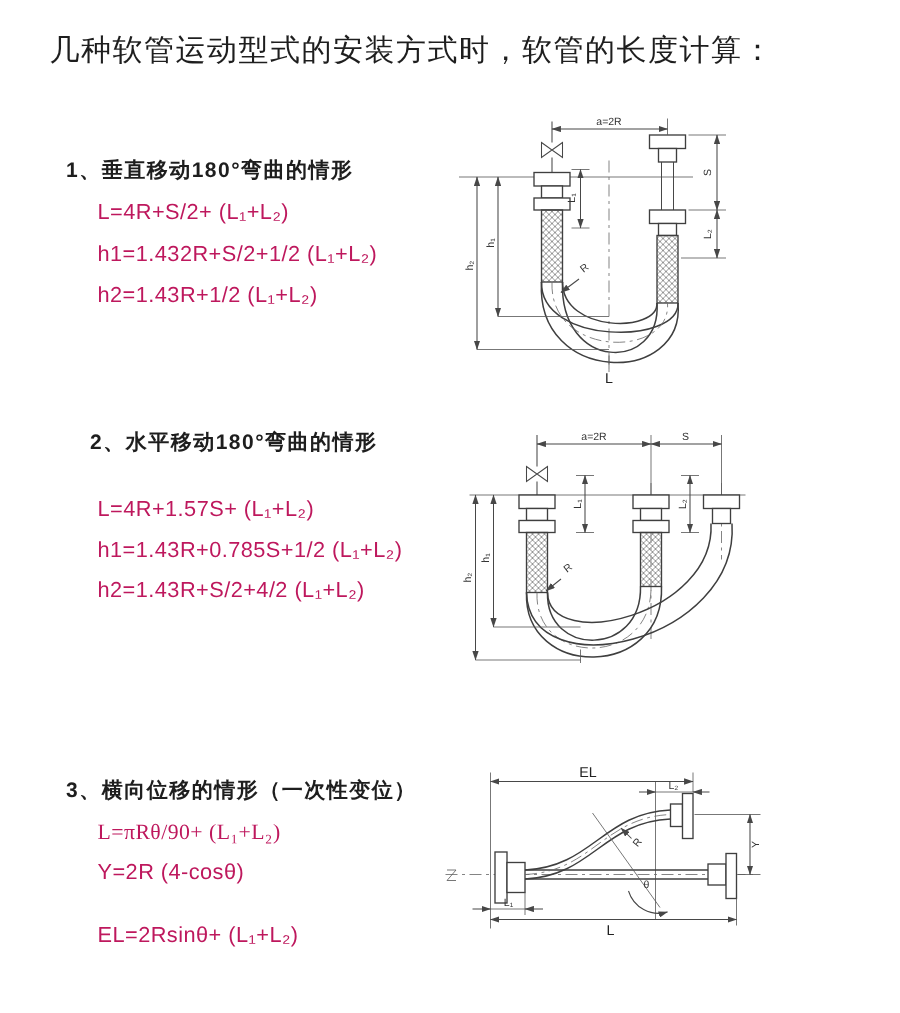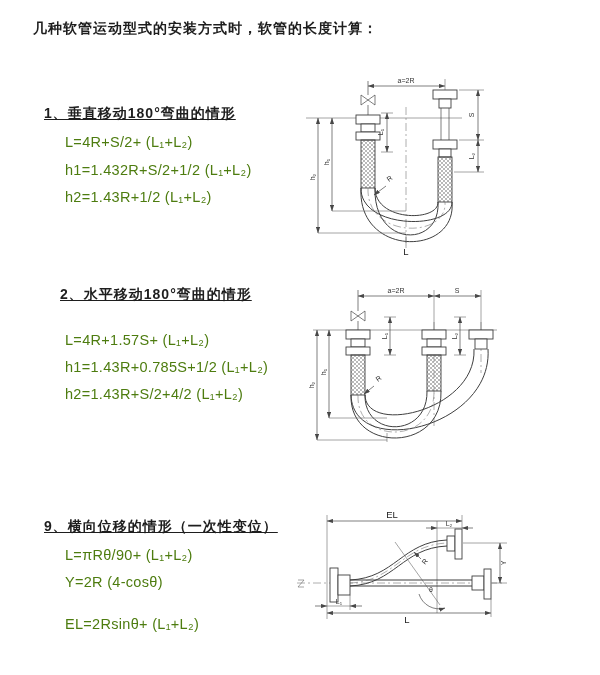--- a/index.html
+++ b/index.html
@@ -1,23 +1,23 @@
 <!DOCTYPE html>
 <html><head>
 <meta charset="utf-8">
 <style>
   html,body{margin:0;padding:0;}
   body{
     width:600px;height:675px;background:#ffffff;position:relative;overflow:hidden;
     font-family:"Liberation Sans","DejaVu Sans",sans-serif;color:#1e1e1e;
   }
   .abs{position:absolute;}
-  .doc-title{left:33px;top:20px;font-size:14px;font-weight:700;letter-spacing:1px;}
-  .sec-heading{font-size:14px;font-weight:700;letter-spacing:1px;text-decoration:underline;}
-  .formula{font-size:14.5px;font-weight:400;letter-spacing:0.3px;color:#4d7c0f;}
+  .doc-title{left:33px;top:20px;font-size:20px;font-weight:400;letter-spacing:1px;}
+  .sec-heading{font-size:14px;font-weight:700;letter-spacing:1px;}
+  .formula{font-size:14.5px;font-weight:400;letter-spacing:0.3px;color:#be185d;}
   svg{position:absolute;overflow:visible;}
   svg text{font-family:"Liberation Sans","DejaVu Sans",sans-serif;fill:#2c2c2c;}
   .dline{stroke:#474747;stroke-width:0.7;fill:none;}
   .thin{stroke:#5a5a5a;stroke-width:0.55;fill:none;}
   .hose{stroke:#3f3f3f;stroke-width:1;fill:none;}
   .fit{stroke:#3f3f3f;stroke-width:0.9;fill:#ffffff;}
   .cl{stroke:#6a6a6a;stroke-width:0.55;fill:none;stroke-dasharray:8 3 2 3;}
   .dimtext{font-size:7px;fill:#333;}
   .biglabel{font-size:9.5px;fill:#222;font-weight:400;}
 </style>
@@ -29,22 +29,22 @@
 <div class="abs sec-heading" style="left:44px;top:105px;">1、垂直移动180°弯曲的情形</div>
 <div class="abs formula" style="left:65px;top:134px;">L=4R+S/2+ (L₁+L₂)</div>
 <div class="abs formula" style="left:65px;top:162px;">h1=1.432R+S/2+1/2 (L₁+L₂)</div>
 <div class="abs formula" style="left:65px;top:189px;">h2=1.43R+1/2 (L₁+L₂)</div>
 
 <div class="abs sec-heading" style="left:44px;top:286px;margin-left:16px;">2、水平移动180°弯曲的情形</div>
 <div class="abs formula" style="left:65px;top:332px;">L=4R+1.57S+ (L₁+L₂)</div>
 <div class="abs formula" style="left:65px;top:359px;">h1=1.43R+0.785S+1/2 (L₁+L₂)</div>
 <div class="abs formula" style="left:65px;top:386px;">h2=1.43R+S/2+4/2 (L₁+L₂)</div>
 
-<div class="abs sec-heading" style="left:44px;top:518px;">9、横向位移的情形（一次性变位）</div>
-<div class="abs formula" style="left:65px;top:547px;">L=πRθ/90+ (L₁+L₂)</div>
+<div class="abs sec-heading" style="left:44px;top:518px;">3、横向位移的情形（一次性变位）</div>
+<div class="abs formula" style="left:65px;top:547px;font-family:Liberation Serif, serif;">L=πRθ/90+ (L₁+L₂)</div>
 <div class="abs formula" style="left:65px;top:574px;">Y=2R (4-cosθ)</div>
 <div class="abs formula" style="left:65px;top:616px;">EL=2Rsinθ+ (L₁+L₂)</div>
 
 <svg style="left:300px;top:65px;" width="300" height="200" viewBox="0 0 300 200">
   <defs>
     <marker id="ar1" markerWidth="9" markerHeight="6" refX="8.5" refY="3" orient="auto-start-reverse">
       <path d="M0,0 L9,3 L0,6 Z" fill="#474747"></path>
     </marker>
     <pattern id="br1" width="4" height="4" patternUnits="userSpaceOnUse">
       <path d="M0,0 L4,4 M4,0 L0,4" stroke="#8a8a8a" stroke-width="0.6"></path>

